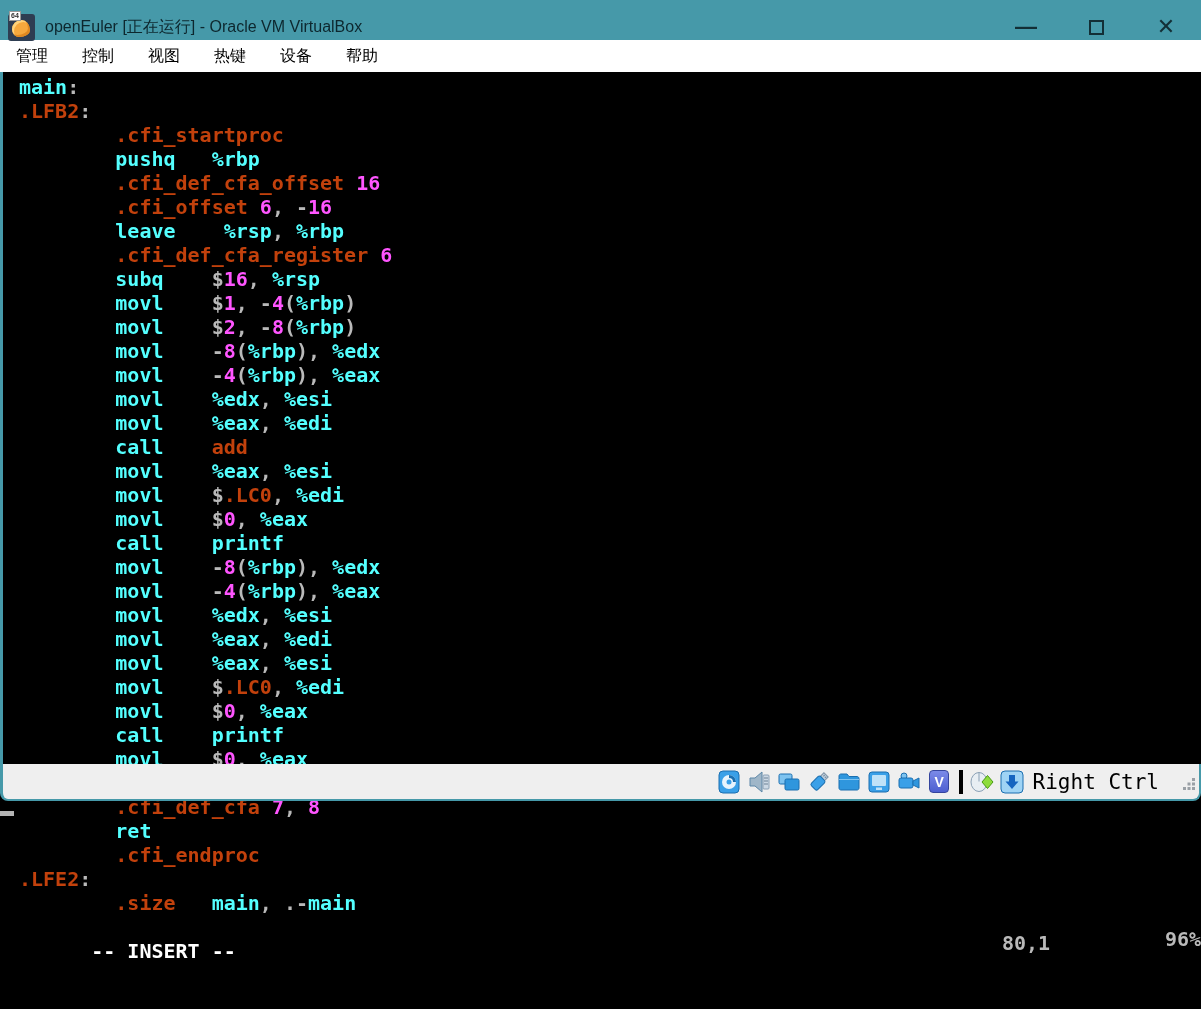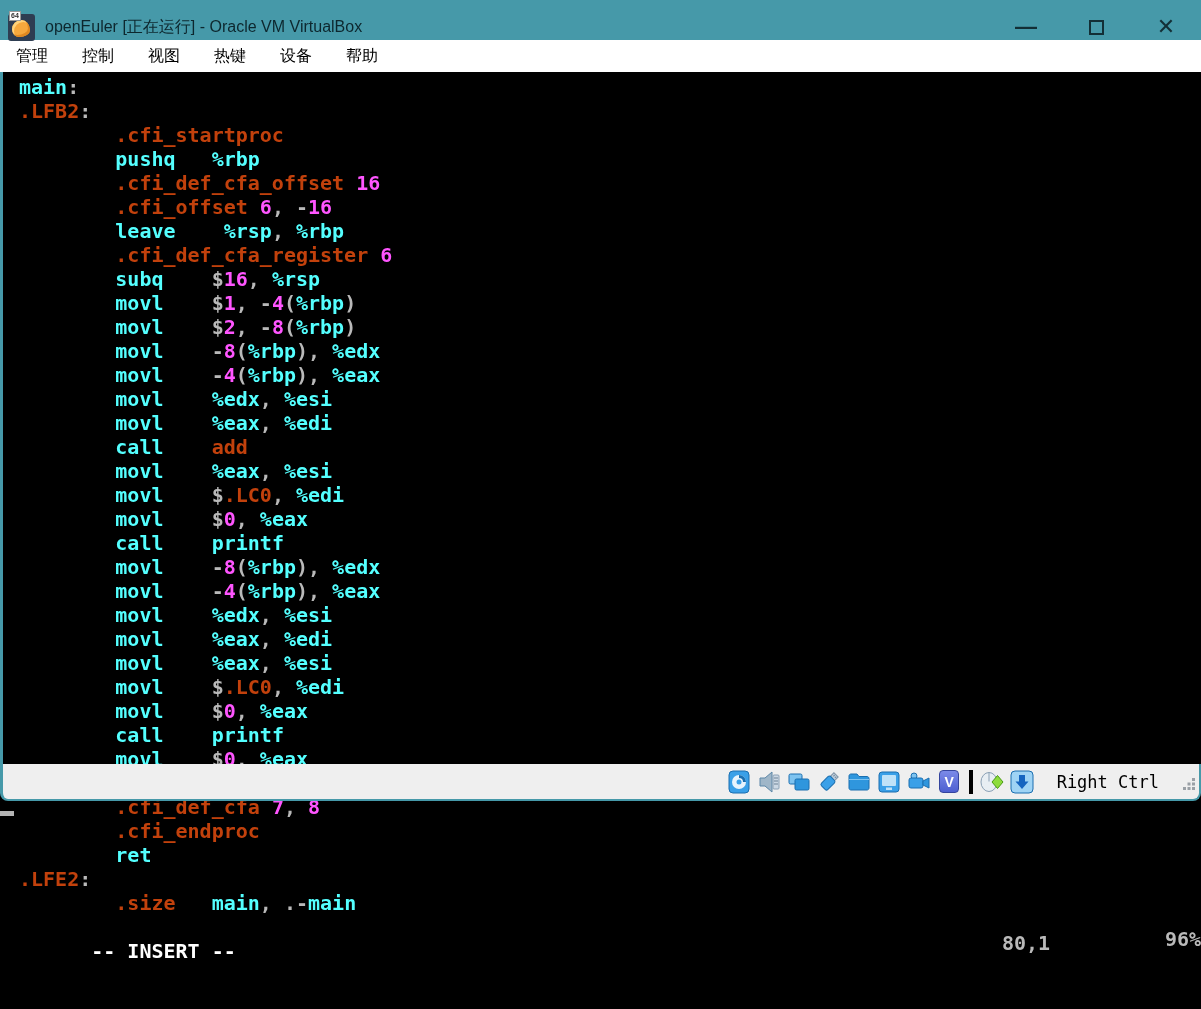--- a/index.html
+++ b/index.html
@@ -89,21 +89,21 @@
     width:20px; height:23px; border-radius:4px;
     background:linear-gradient(#7b8ae8,#4d5fd0);
     border:1px solid #35459e;
     color:#fff; font-weight:bold; font-size:14px;
     display:flex; align-items:center; justify-content:center;
     font-family:"Liberation Sans", sans-serif;
   }
   .sb-sep { width:4px; height:24px; background:#000; margin:0 2px; }
   .host-key {
     font-family:"DejaVu Sans Mono", monospace;
-    font-size:17px; color:#000; margin-left:17px;
+    font-size:21px; color:#000; margin-left:3px;
   }
   .resize-grip { position:absolute; right:3px; bottom:4px; }
 </style>
 </head>
 <body>
 
 <div>
 
   <div class="titlebar">
     <div class="os-icon">
@@ -159,22 +159,22 @@
         <div class="line"><span class="t-w">        </span><span class="t-c">movl</span><span class="t-w">    -</span><span class="t-m">4</span><span class="t-w">(</span><span class="t-c">%rbp</span><span class="t-w">), </span><span class="t-c">%eax</span></div>
         <div class="line"><span class="t-w">        </span><span class="t-c">movl</span><span class="t-w">    </span><span class="t-c">%edx</span><span class="t-w">, </span><span class="t-c">%esi</span></div>
         <div class="line"><span class="t-w">        </span><span class="t-c">movl</span><span class="t-w">    </span><span class="t-c">%eax</span><span class="t-w">, </span><span class="t-c">%edi</span></div>
         <div class="line"><span class="t-w">        </span><span class="t-c">movl</span><span class="t-w">    </span><span class="t-c">%eax</span><span class="t-w">, </span><span class="t-c">%esi</span></div>
         <div class="line"><span class="t-w">        </span><span class="t-c">movl</span><span class="t-w">    $</span><span class="t-y">.LC0</span><span class="t-w">, </span><span class="t-c">%edi</span></div>
         <div class="line"><span class="t-w">        </span><span class="t-c">movl</span><span class="t-w">    $</span><span class="t-m">0</span><span class="t-w">, </span><span class="t-c">%eax</span></div>
         <div class="line"><span class="t-w">        </span><span class="t-c">call</span><span class="t-w">    </span><span class="t-c">printf</span></div>
         <div class="line"><span class="t-w">        </span><span class="t-c">movl</span><span class="t-w">    $</span><span class="t-m">0</span><span class="t-w">, </span><span class="t-c">%eax</span></div>
         <div class="line"><span class="t-w">        </span><span class="t-c">leave</span></div>
         <div class="line"><span class="t-w">        </span><span class="t-y">.cfi_def_cfa</span><span class="t-w"> </span><span class="t-m">7</span><span class="t-w">, </span><span class="t-m">8</span></div>
+        <div class="line"><span class="t-w">        </span><span class="t-c">ret</span></div>
         <div class="line"><span class="t-w">        </span><span class="t-y">.cfi_endproc</span></div>
-        <div class="line"><span class="t-w">        </span><span class="t-c">ret</span></div>
         <div class="line"><span class="t-y">.LFE2</span><span class="t-w">:</span></div>
         <div class="line"><span class="t-w">        </span><span class="t-y">.size</span><span class="t-w">   </span><span class="t-c">main</span><span class="t-w">, .-</span><span class="t-c">main</span></div>
       </div>
     <div class="statusline">
       <span class="mode">-- INSERT --</span>
       <span class="ruler">80,1</span>
       <span class="scroll">96%</span>
     </div>
     <div class="cursor-mark"></div>
   </div>

